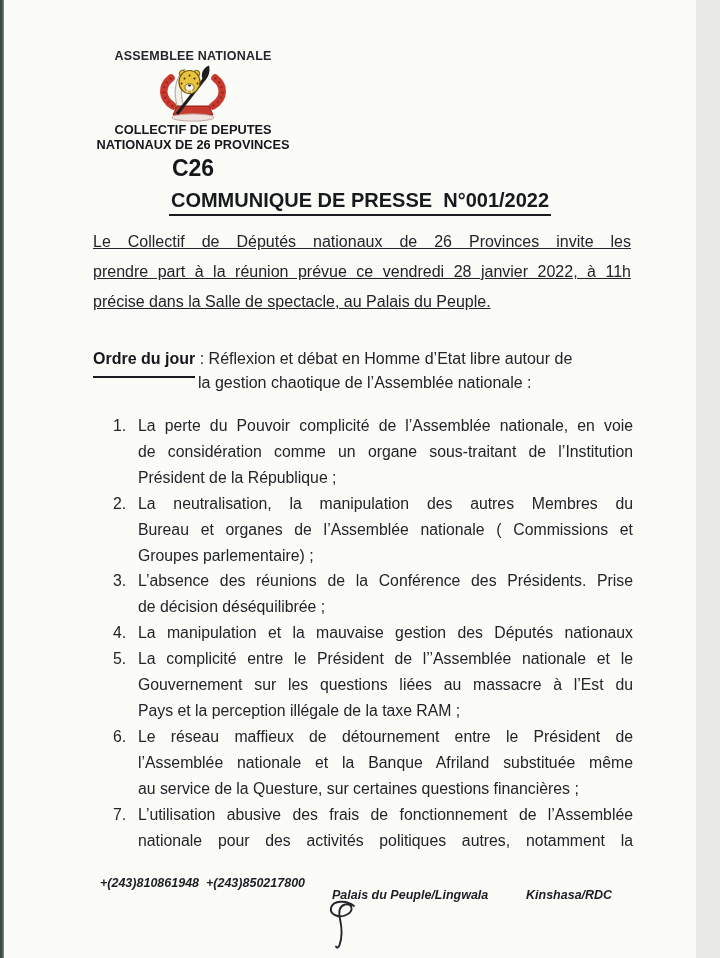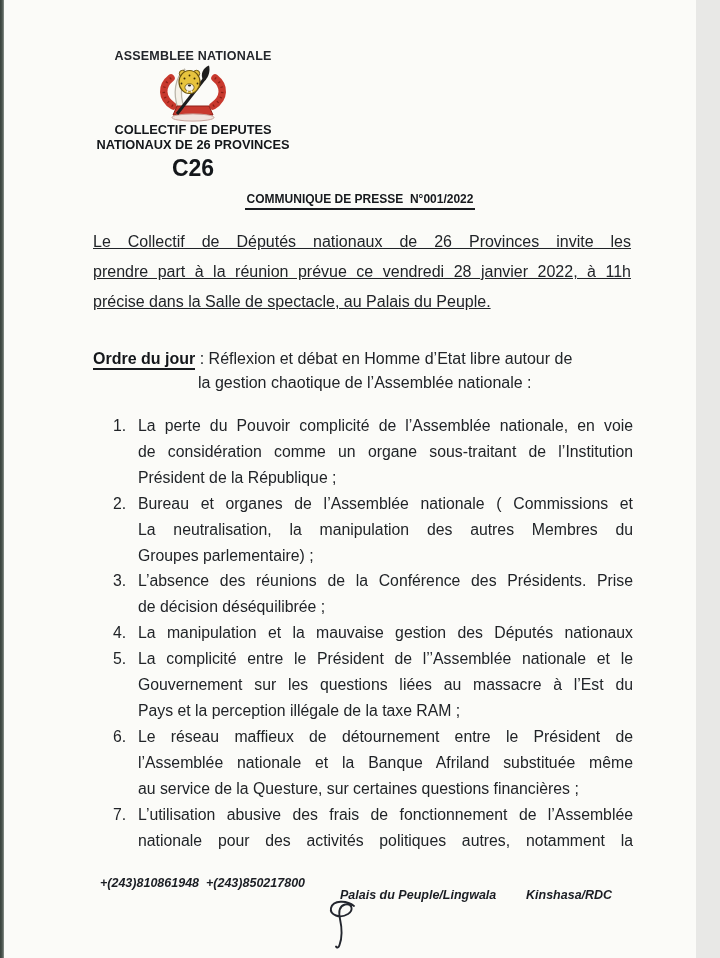--- a/index.html
+++ b/index.html
@@ -11,43 +11,43 @@
 
   
   .hdr { position:absolute; left:86px; top:49px; width:214px; text-align:center; }
   .org { font-size:12.5px; font-weight:600; letter-spacing:.2px; color:#23262b; white-space:pre; }
   .emblem { display:block; margin:2px auto 0; }
   .col-line { font-weight:bold; font-size:12.8px; line-height:14.5px; color:#14171b; white-space:pre; }
   .c26 { font-weight:bold; font-size:23px; margin-top:3px; color:#14171b; }
 
   
   .title-row { position:absolute; top:189px; left:0; width:720px; text-align:center; }
-  .title-row span { display:inline-block; font-weight:bold; font-size:12px; color:#16191d;
+  .title-row span { display:inline-block; font-weight:bold; font-size:20px; color:#16191d;
                     border-bottom:2.5px solid #181b1f; padding:0 2px 2px; white-space:pre; }
 
   
   .intro { position:absolute; left:93px; top:227px; width:538px; font-size:16px; line-height:30px; color:#212428;text-decoration:underline; }
   .jl { text-align:justify; text-align-last:justify; }
   .ll { text-align:left; }
 
   
   .agenda-h { position:absolute; left:93px; top:347px; width:545px; font-size:16px; line-height:23.5px; color:#212428; }
-  .agenda-h .lbl { font-weight:bold; color:#14171b; border-bottom:2px solid #181b1f; padding-bottom:1px; }
+  .agenda-h .lbl { font-weight:bold; color:#14171b; border-bottom:2px solid #181b1f; padding-bottom:9px; }
   .agenda-h .l2 { padding-left:105px; }
 
   
   .list { position:absolute; left:93px; top:413px; width:540px; font-size:15.8px; line-height:25.9px; color:#212428; }
   .item { display:flex; padding-left:20px; }
   .num { flex:none; width:25px; }
   .itl { flex:1; min-width:0; }
 
   
   .f-item { position:absolute; font-size:12.5px; font-weight:bold; font-style:italic; color:#1b1e24; white-space:pre; }
   .f-phones { left:100px; top:876px; }
-  .f-address { left:340px; top:888px; }
+  .f-address { left:332px; top:888px; }
   .f-city { left:526px; top:888px; }
 
   .pmark { position:absolute; left:323px; top:899px; }
 </style>
 </head>
 <body>
 
 <div class="page">
   <div class="edge-strip"></div>
 
@@ -109,22 +109,22 @@
       <div class="num">1.</div>
       <div class="itl">
         <div class="jl">La perte du Pouvoir complicité de l’Assemblée nationale, en voie</div>
         <div class="jl">de considération comme un organe sous-traitant de l’Institution</div>
         <div class="ll">Président de la République ;</div>
       </div>
     </div>
     <div class="item">
       <div class="num">2.</div>
       <div class="itl">
+        <div class="jl">La neutralisation, la manipulation des autres Membres du</div>
         <div class="jl">Bureau et  organes de l’Assemblée nationale ( Commissions et</div>
-        <div class="jl">La neutralisation, la manipulation des autres Membres du</div>
         <div class="ll">Groupes parlementaire) ;</div>
       </div>
     </div>
     <div class="item">
       <div class="num">3.</div>
       <div class="itl">
         <div class="jl">L’absence des réunions de la Conférence des Présidents. Prise</div>
         <div class="ll">de décision déséquilibrée ;</div>
       </div>
     </div>

